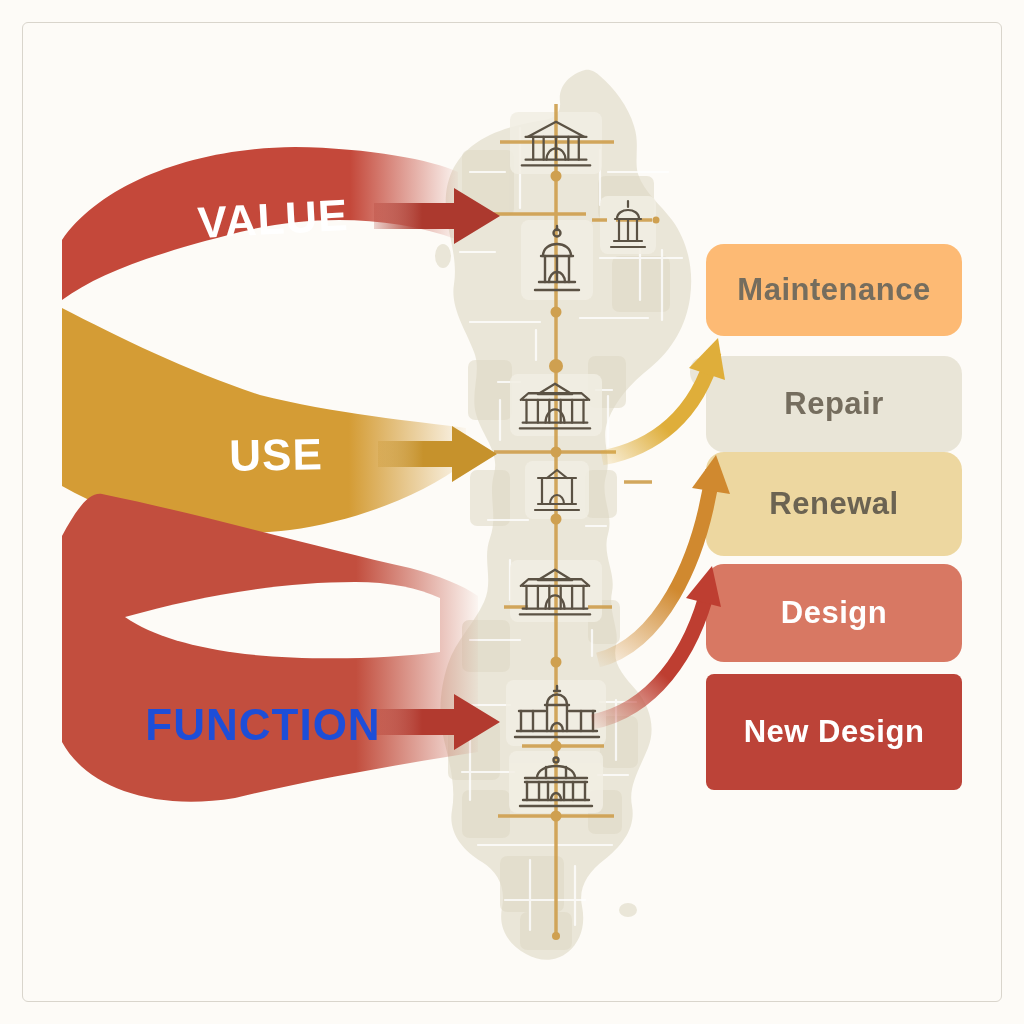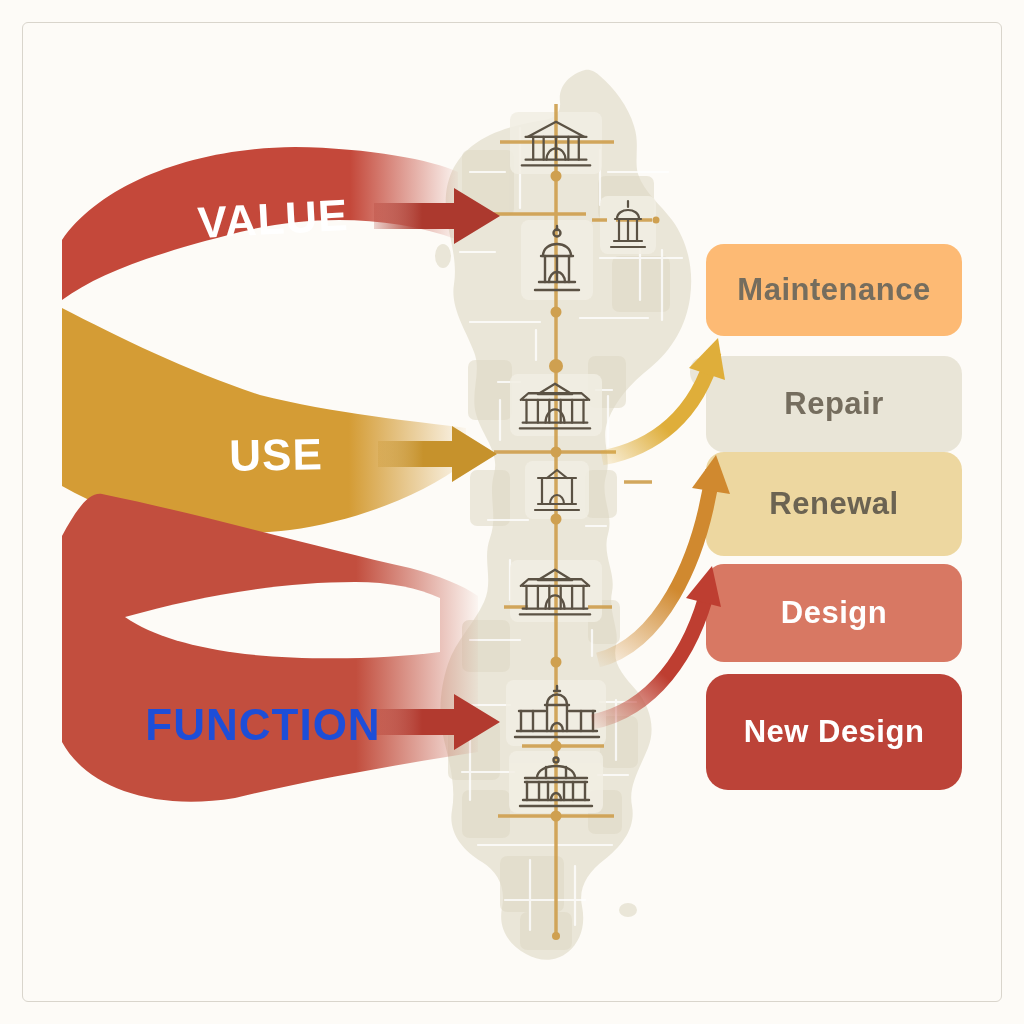--- a/index.html
+++ b/index.html
@@ -5,21 +5,21 @@
   html,body{margin:0;padding:0;}
   body{font-family:"Liberation Sans",sans-serif;}
   .stage{position:relative;width:1024px;height:1024px;overflow:hidden;background:#FDFBF7;}
   .frame{position:absolute;left:22px;top:22px;width:978px;height:978px;border:1.5px solid #D9D5CC;border-radius:6px;z-index:0;}
   .outcome{position:absolute;left:706px;width:256px;display:flex;align-items:center;justify-content:center;
            font-weight:700;font-size:31px;letter-spacing:.5px;border-radius:18px;z-index:1;}
   #o0{top:244px;height:92px;}
   #o1{top:356px;height:96px;}
   #o2{top:452px;height:104px;}
   #o3{top:564px;height:98px;}
-  #o4{top:674px;height:116px;border-radius:22px;}
+  #o4{top:674px;height:116px;border-radius:8px;}
   svg.art{position:absolute;left:0;top:0;z-index:2;pointer-events:none;}
   .ribbon-label{position:absolute;z-index:3;font-weight:700;font-size:44px;letter-spacing:1px;text-align:center;pointer-events:none;}
   #lbl-value{left:153px;top:194px;width:240px;transform:rotate(-3deg);}
   #lbl-use{left:176px;top:430px;width:200px;transform:rotate(-1deg);}
   #lbl-function{left:123px;top:700px;width:280px;}
 </style>
 </head>
 <body>
 
 <div class="stage">

